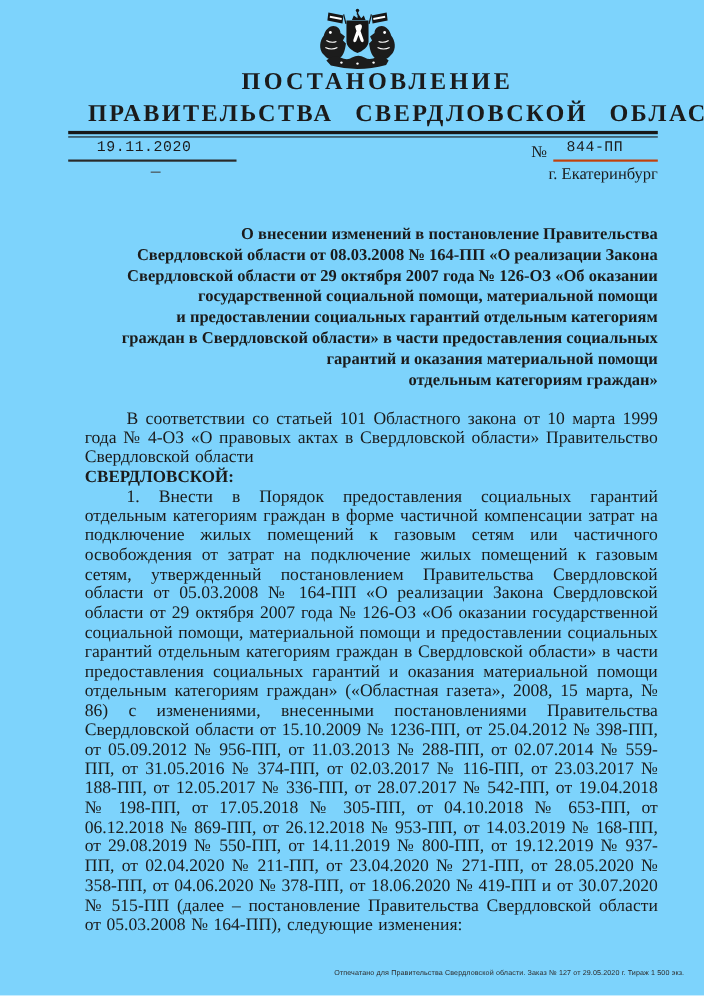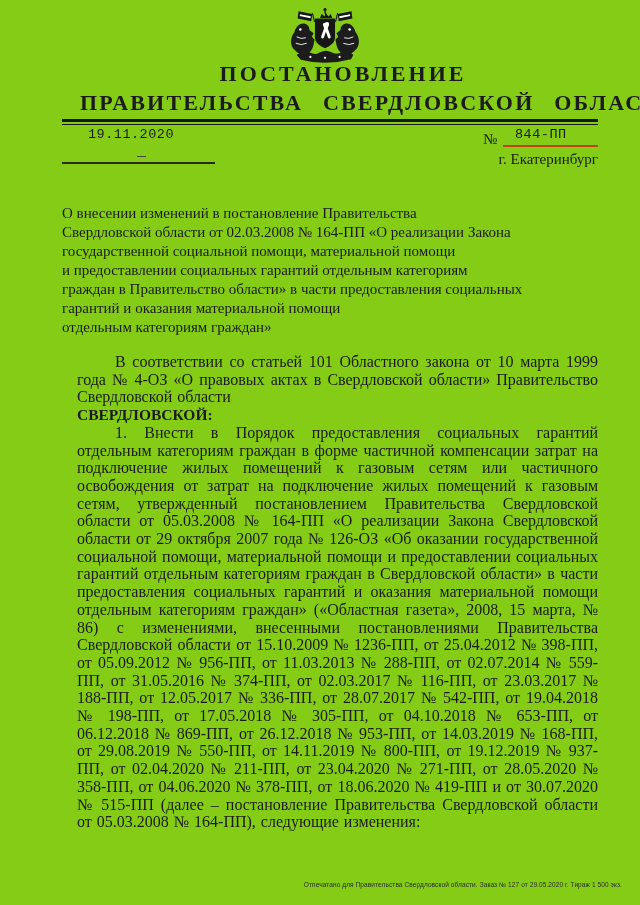--- a/index.html
+++ b/index.html
@@ -1,17 +1,17 @@
 <!DOCTYPE html>
 <html lang="ru"><head>
 <meta charset="utf-8">
 <style>
   html, body { margin:0; padding:0; background:#ffffff; }
   .page {
-    position:relative; width:640px; height:905px; background:#84cc16;
+    position:relative; width:640px; height:905px; background:#7dd3fc;
     color:#1b1b1b; font-family:"Liberation Serif", serif; overflow:hidden;
   }
 
   
   .emblem { position:absolute; left:283px; top:6px; width:84px; height:58px; }
 
   .doc-type {
     position:absolute; top:61px; left:62px; width:536px; box-sizing:border-box;
     padding-left:26px; text-align:center; font-weight:bold; font-size:22px;
     letter-spacing:3px; white-space:nowrap;
@@ -20,36 +20,36 @@
     position:absolute; top:90px; left:62px; width:536px; box-sizing:border-box;
     padding-left:18px; text-align:center; font-weight:bold; font-size:22px;
     letter-spacing:2.2px; word-spacing:12px; white-space:nowrap;
   }
 
   .rule { position:absolute; top:119px; left:62px; width:536px; border-top:3px solid #181818; }
   .rule::after { content:""; display:block; margin-top:2px; border-top:1.2px solid #181818; }
 
   .date-box {
     position:absolute; left:62px; top:127px; width:153px; box-sizing:border-box;
-    border-bottom:2px solid #2a2a2a; padding:0 0 20px 26px;
+    border-bottom:2px solid #2a2a2a; padding:0 0 3px 26px;
     font-family:"Liberation Mono", monospace; font-size:13.5px; letter-spacing:0.5px;
   }
   .date-tick { position:absolute; left:137px; top:156px; width:9px; border-top:1.6px solid #444; }
   .num-label { position:absolute; left:483px; top:131px; font-size:15px; }
   .num-box {
     position:absolute; left:503px; top:127px; width:95px; box-sizing:border-box;
     border-bottom:2px solid #c2410c; padding:0 0 3px 12px;
     font-family:"Liberation Mono", monospace; font-size:13.5px; letter-spacing:0.5px;
   }
   .place { position:absolute; top:151px; left:62px; width:536px; text-align:right; font-size:15px; }
 
   
   .main { position:absolute; top:204px; left:62px; width:536px; }
   .title-block { margin:0 0 16px 0; }
-  .title-line { text-align:left; font-weight:normal; font-size:15px; line-height:19px; }
+  .title-line { text-align:right; font-weight:bold; font-size:15px; line-height:19px; }
   .para {
     margin:0; padding-left:15px; font-size:16px; line-height:17.7px;
     text-align:justify; text-indent:38px; word-spacing:1px;
   }
   .resolves { margin:0; padding-left:15px; font-weight:bold; font-size:15.5px; line-height:17.7px; }
 
   
   .print-info {
     position:absolute; top:881px; right:18px;
     font-family:"Liberation Sans", sans-serif; font-size:6.5px; color:#2b2b2b;
@@ -111,24 +111,25 @@
   <span class="num-label">№</span>
   <div class="num-box">
     <span>844-ПП</span>
   </div>
 
   <div class="place">г. Екатеринбург</div>
 
   <div class="main">
     <div class="title-block">
       <div class="title-line">О внесении изменений в постановление Правительства</div>
-      <div class="title-line">Свердловской области от 02.03.2008 № 164-ПП «О реализации Закона</div>
+      <div class="title-line">Свердловской области от 08.03.2008 № 164-ПП «О реализации Закона</div>
+      <div class="title-line">Свердловской области от 29 октября 2007 года № 126-ОЗ «Об оказании</div>
       <div class="title-line">государственной социальной помощи, материальной помощи</div>
       <div class="title-line">и предоставлении социальных гарантий отдельным категориям</div>
-      <div class="title-line">граждан в Правительство области» в части предоставления социальных</div>
+      <div class="title-line">граждан в Свердловской области» в части предоставления социальных</div>
       <div class="title-line">гарантий и оказания материальной помощи</div>
       <div class="title-line">отдельным категориям граждан»</div>
     </div>
 
     <p class="para">В соответствии со статьей 101 Областного закона от 10 марта 1999 года № 4-ОЗ «О правовых актах в Свердловской области» Правительство Свердловской области</p>
     <p class="resolves">СВЕРДЛОВСКОЙ:</p>
     <p class="para">1. Внести в Порядок предоставления социальных гарантий отдельным категориям граждан в форме частичной компенсации затрат на подключение жилых помещений к газовым сетям или частичного освобождения от затрат на подключение жилых помещений к газовым сетям, утвержденный постановлением Правительства Свердловской области от 05.03.2008 № 164-ПП «О реализации Закона Свердловской области от 29 октября 2007 года № 126-ОЗ «Об оказании государственной социальной помощи, материальной помощи и предоставлении социальных гарантий отдельным категориям граждан в Свердловской области» в части предоставления социальных гарантий и оказания материальной помощи отдельным категориям граждан» («Областная газета», 2008, 15 марта, № 86) с изменениями, внесенными постановлениями Правительства Свердловской области от 15.10.2009 № 1236-ПП, от 25.04.2012 № 398-ПП, от 05.09.2012 № 956-ПП, от 11.03.2013 № 288-ПП, от 02.07.2014 № 559-ПП, от 31.05.2016 № 374-ПП, от 02.03.2017 № 116-ПП, от 23.03.2017 № 188-ПП, от 12.05.2017 № 336-ПП, от 28.07.2017 № 542-ПП, от 19.04.2018 № 198-ПП, от 17.05.2018 № 305-ПП, от 04.10.2018 № 653-ПП, от 06.12.2018 № 869-ПП, от 26.12.2018 № 953-ПП, от 14.03.2019 № 168-ПП, от 29.08.2019 № 550-ПП, от 14.11.2019 № 800-ПП, от 19.12.2019 № 937-ПП, от 02.04.2020 № 211-ПП, от 23.04.2020 № 271-ПП, от 28.05.2020 № 358-ПП, от 04.06.2020 № 378-ПП, от 18.06.2020 № 419-ПП и от 30.07.2020 № 515-ПП (далее – постановление Правительства Свердловской области от 05.03.2008 № 164-ПП), следующие изменения:</p>
   </div>
 
   <div class="print-info">Отпечатано для Правительства Свердловской области. Заказ № 127 от 29.05.2020 г. Тираж 1 500 экз.</div>

